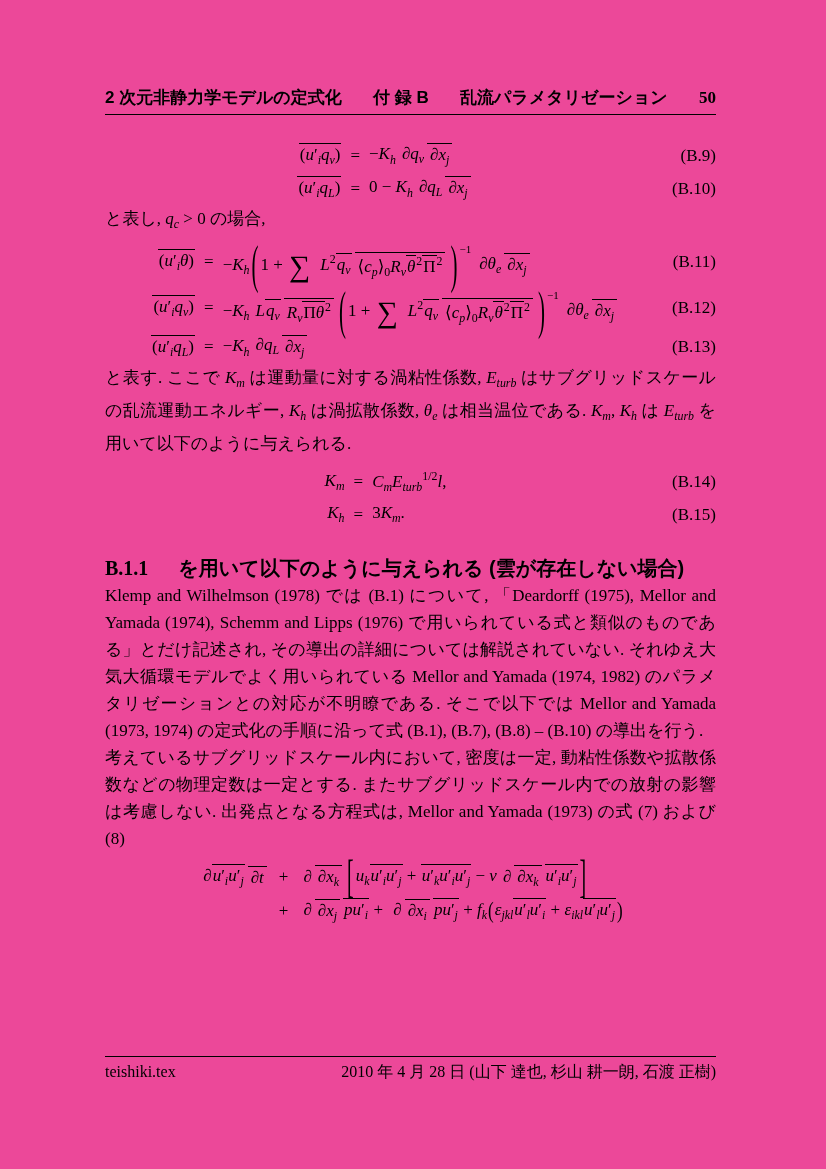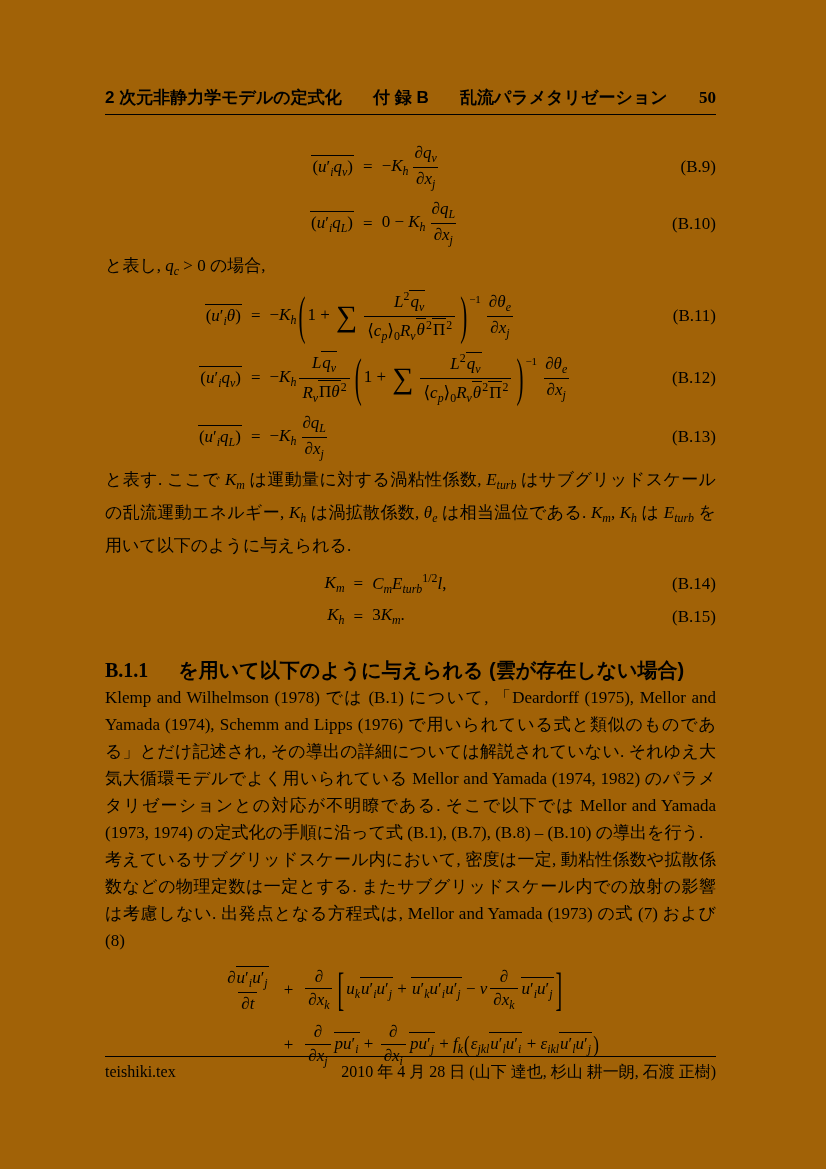--- a/index.html
+++ b/index.html
@@ -1,17 +1,17 @@
 <!DOCTYPE html>
 <html><head>
 <meta charset="utf-8">
 <style>
   html,body { margin:0; padding:0; background:#ffffff; }
   .page {
-    position:relative; width:826px; height:1169px; background:#a16207; color:#000;
+    position:relative; width:826px; height:1169px; background:#ec4899; color:#000;
     font-family:"Liberation Serif","DejaVu Serif",serif; font-size:17px; overflow:hidden;
   }
   .content { position:absolute; left:105px; top:86px; width:611px; }
 
   
   .running-head {
     display:flex; justify-content:space-between; align-items:baseline;
     font-family:"Liberation Sans","DejaVu Sans",sans-serif; font-weight:bold;
     font-size:17px; padding-bottom:5px; border-bottom:1px solid #000;
   }
@@ -33,21 +33,21 @@
   .eqtable td.sp  { width:50%; }
   .eqtable td.lhs { text-align:right; white-space:nowrap; }
   .eqtable td.rel { padding:4px 9px; white-space:nowrap; }
   .eqtable td.rhs { text-align:left; white-space:nowrap; }
   .eqtable td.lbl { text-align:right; white-space:nowrap; padding-left:6px; }
   .math, .eqtable { font-family:"Liberation Serif","DejaVu Serif",serif; }
   sub { font-size:70%; font-style:italic; }
   sup { font-size:70%; font-style:normal; }
   sub.n { font-style:normal; }
   .ol { display:inline-block; border-top:1px solid currentColor; line-height:1.15; padding:1px 1px 0 1px; }
-  .frac { display:inline-flex; flex-direction:column; align-items:center; vertical-align:middle; margin:0 3px; line-height:1.2; }
+  .frac { display:inline-flex; flex-direction:row; align-items:center; vertical-align:middle; margin:0 3px; line-height:1.2; }
   .frac .num { padding:0 3px 1px 3px; }
   .frac .den { border-top:1px solid currentColor; padding:1px 3px 0 3px; }
   .sum { font-size:175%; display:inline-block; vertical-align:middle; margin:0 4px 0 2px; line-height:1; }
   .bp { display:inline-block; font-size:21px; transform:scaleY(2.5); vertical-align:middle; margin:0 2px; font-weight:normal; }
   .bb { display:inline-block; font-size:20px; transform:scaleY(2.3); vertical-align:middle; margin:0 2px; }
   .mp { display:inline-block; font-size:17px; transform:scaleY(1.4); vertical-align:middle; margin:0 1px; }
   sup.inv { font-size:11px; vertical-align:1.55em; margin-right:2px; }
 
   
   .page-footer {

